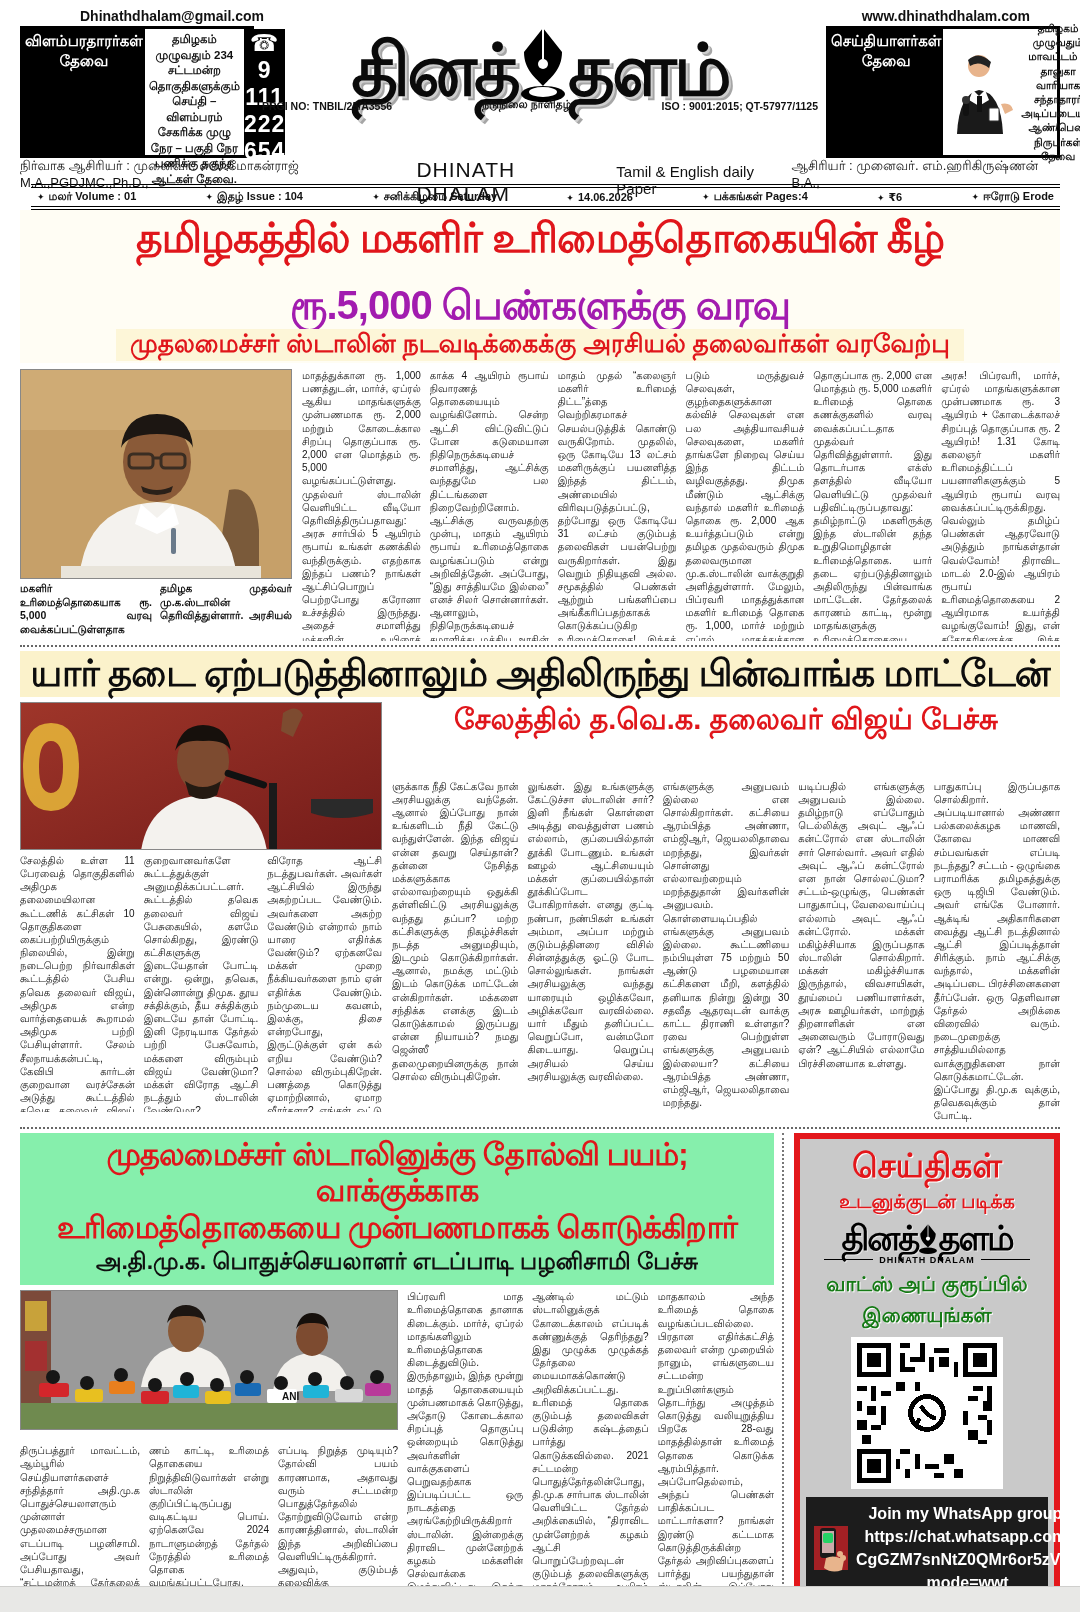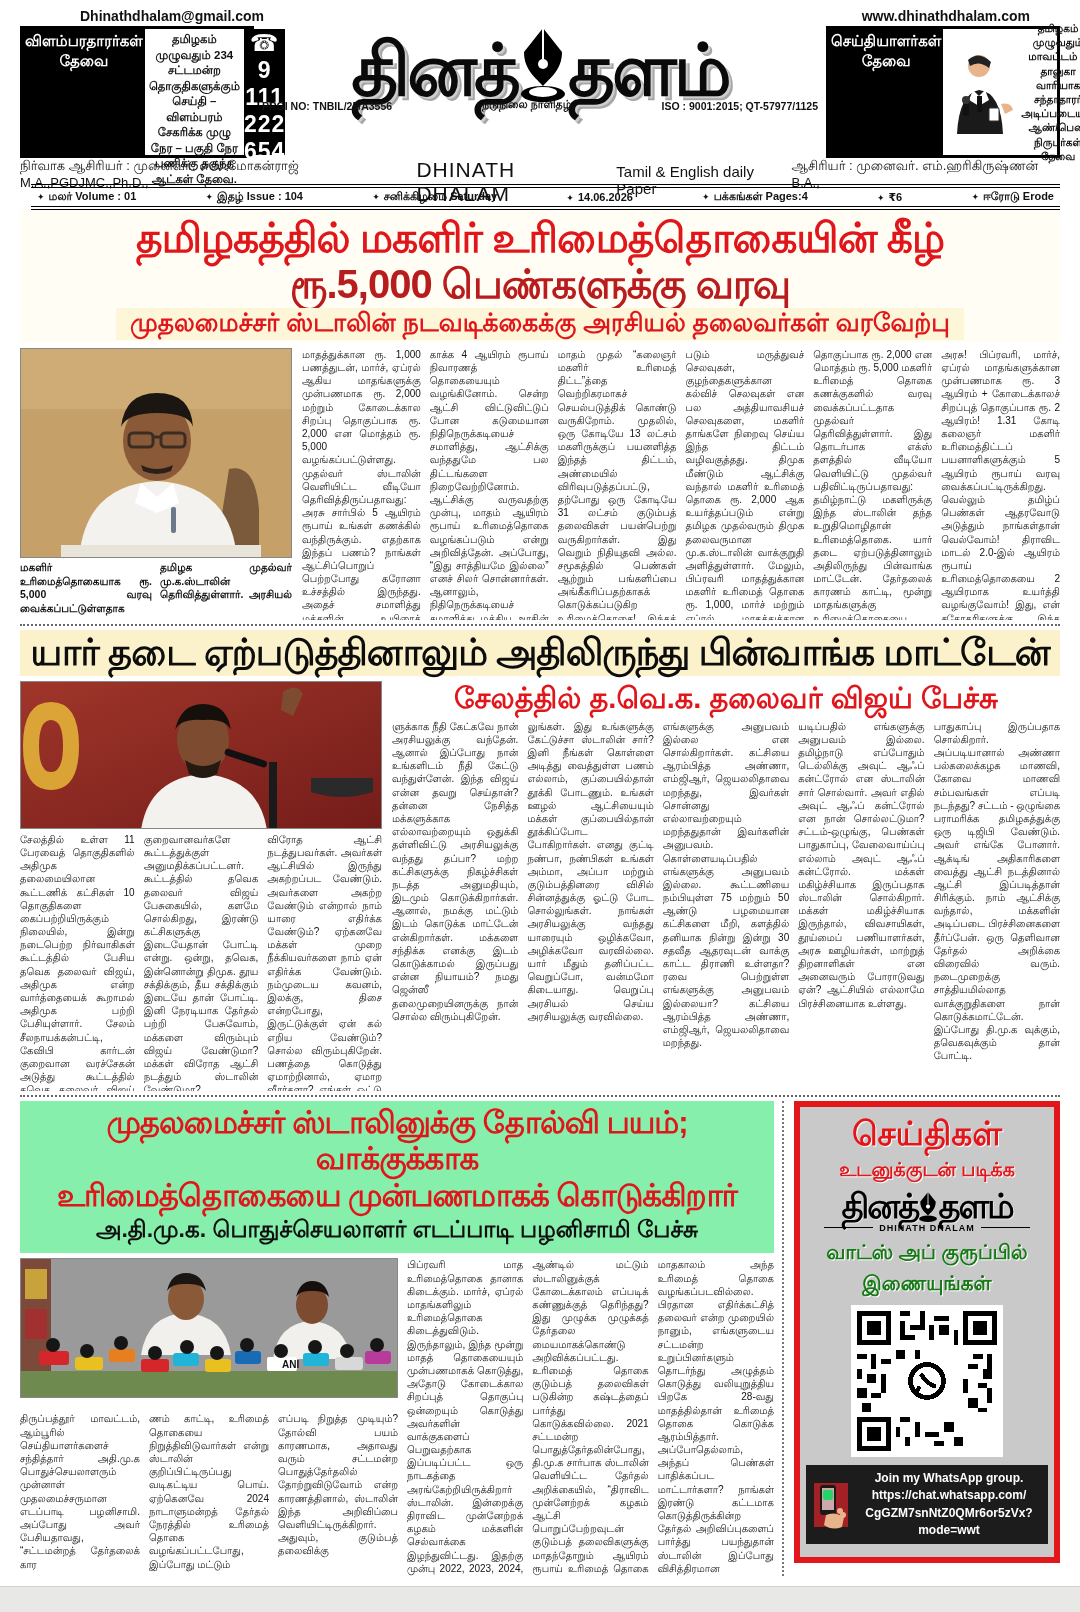--- a/index.html
+++ b/index.html
@@ -31,39 +31,39 @@
   .paper-english .ds { font-size:15px; }
 
   
   .datebar { border-top:4px double #000; border-bottom:4px double #000; display:flex; justify-content:space-between; align-items:center; padding:2px 6px; font-size:11px; font-weight:bold; margin-top:2px;margin-left:11px; }
   .datebar .it { white-space:nowrap; }
   .bullet { font-size:9px; margin-right:4px; }
 
   
   .s1-head { text-align:center; padding:6px 0 2px; background:#fffdf4; }
   .s1-h1 { color:#e0161b; font-weight:bold; font-size:41px; line-height:1.12; letter-spacing:-1px; }
-  .s1-h2 { color:#b91c1c; font-weight:bold; font-size:40px; line-height:1.1; letter-spacing:-1px; }
+  .s1-h2 { color:#a21caf; font-weight:bold; font-size:40px; line-height:1.1; letter-spacing:-1px;margin-top:21px; }
   .s1-sub { color:#e0161b; font-weight:bold; font-size:25px; margin-top:2px; background:#fdf6d8; display:inline-block; padding:0 14px; }
   .s1-body { display:flex; gap:10px; margin-top:6px; height:272px; overflow:hidden; }
   .s1-photo-block { width:272px; flex:0 0 272px; }
   .photo { border:1px solid #888; overflow:hidden; position:relative; }
   .caption { font-size:10.5px; font-weight:bold; line-height:1.3; column-count:2; column-gap:8px; text-align:justify; margin-top:3px; height:56px; overflow:hidden; }
   .cols { display:flex; gap:9px; }
   .col { flex:1; font-size:10px; line-height:1.32; text-align:justify; overflow:hidden; }
   .s1-cols { height:272px; }
 
   .dotline { border-top:2px dotted #666; margin:4px 0; }
 
   
   .s2-band { background:#fbf2cb; text-align:center; padding:4px 0 3px; }
   .s2-h { color:#0d0d0d; font-weight:bold; font-size:37px; letter-spacing:-1px; line-height:1.05; }
   .s2-content { display:flex; gap:10px; margin-top:5px; }
   .s2-left { width:362px; flex:0 0 362px; }
   .s2-left .cols { margin-top:4px; height:258px; }
-  .s2-right { flex:1; display:flex; flex-direction:column; }
+  .s2-right { flex:1; display:flex; flex-direction:column;gap:39px; }
   .s2-sub { color:#e0161b; font-weight:bold; font-size:29px; text-align:center; line-height:1.1; padding:2px 0 5px; }
   .s2-right .cols { flex:1; height:362px; }
 
   
   .s3-row { display:flex; gap:10px; margin-top:4px; }
   .s3-main { flex:1; border-right:2px dotted #777; padding-right:8px; }
   .s3-band { background:#86efac; text-align:center; padding:4px 2px 3px; }
   .s3-h { color:#e0161b; font-weight:bold; font-size:31px; line-height:1.18; letter-spacing:-1px; }
   .s3-sub { color:#101010; font-weight:bold; font-size:23px; padding:2px 0 4px; }
   .s3-content { display:flex; gap:9px; margin-top:5px; }
@@ -76,21 +76,21 @@
   .promo .p1 { color:#e3171b; font-weight:bold; font-size:33px; text-shadow:1px 1px 0 #fff; }
   .promo .p2 { color:#e3171b; font-weight:bold; font-size:19px; margin-top:2px; text-shadow:1px 1px 0 #fff; }
   .promo .pm { display:flex; align-items:flex-end; font-weight:bold; font-size:34px; letter-spacing:-2px; color:#000; line-height:1; margin-top:6px; text-shadow:1px 1px 0 rgba(255,255,255,.5); }
   .promo .pm .nib { width:22px; height:32px; margin:0 -1px; }
   .promo .pmsub { display:flex; align-items:center; gap:6px; font-size:9px; font-weight:bold; letter-spacing:1px; color:#000; width:85%; }
   .promo .pmsub::before, .promo .pmsub::after { content:""; flex:1; border-top:1.5px solid #000; }
   .promo .p3 { color:#157a15; font-weight:bold; font-size:20px; margin-top:8px; text-shadow:1px 1px 0 #fff; }
   .promo .p4 { color:#157a15; font-weight:bold; font-size:20px; margin-top:6px; text-shadow:1px 1px 0 #fff; }
   .qr { background:#fff; width:152px; height:152px; margin-top:8px; padding:6px; }
   .joinbar { background:#1c1c1c; color:#fff; width:100%; margin-top:8px; display:flex; align-items:center; gap:6px; padding:5px 6px; }
-  .joinbar .txt { flex:1; text-align:center; font-weight:bold; font-size:12px; line-height:1.45; }
+  .joinbar .txt { flex:1; text-align:center; font-weight:bold; font-size:16px; line-height:1.45; }
   .handicon { width:38px; height:48px; flex:0 0 38px; }
 
   .footer-strip { position:absolute; left:0; right:0; bottom:0; height:26px; background:#e8e8e6; border-top:1px solid #cfcfcd; }
 
   a, .lk { color:inherit; text-decoration:none; }
 </style>
 </head>
 <body>
 
 <div class="page">

